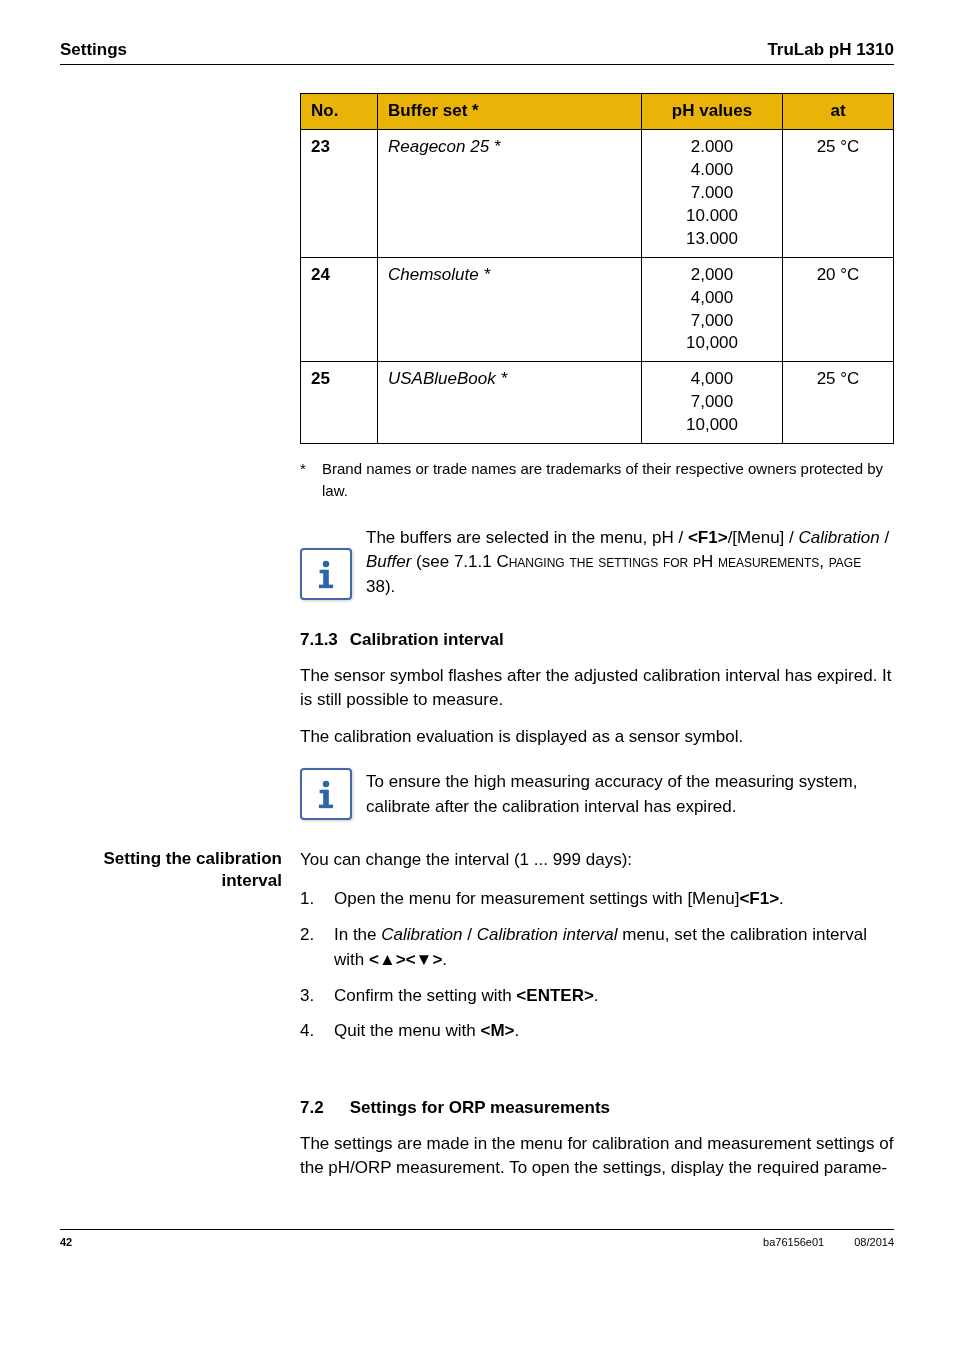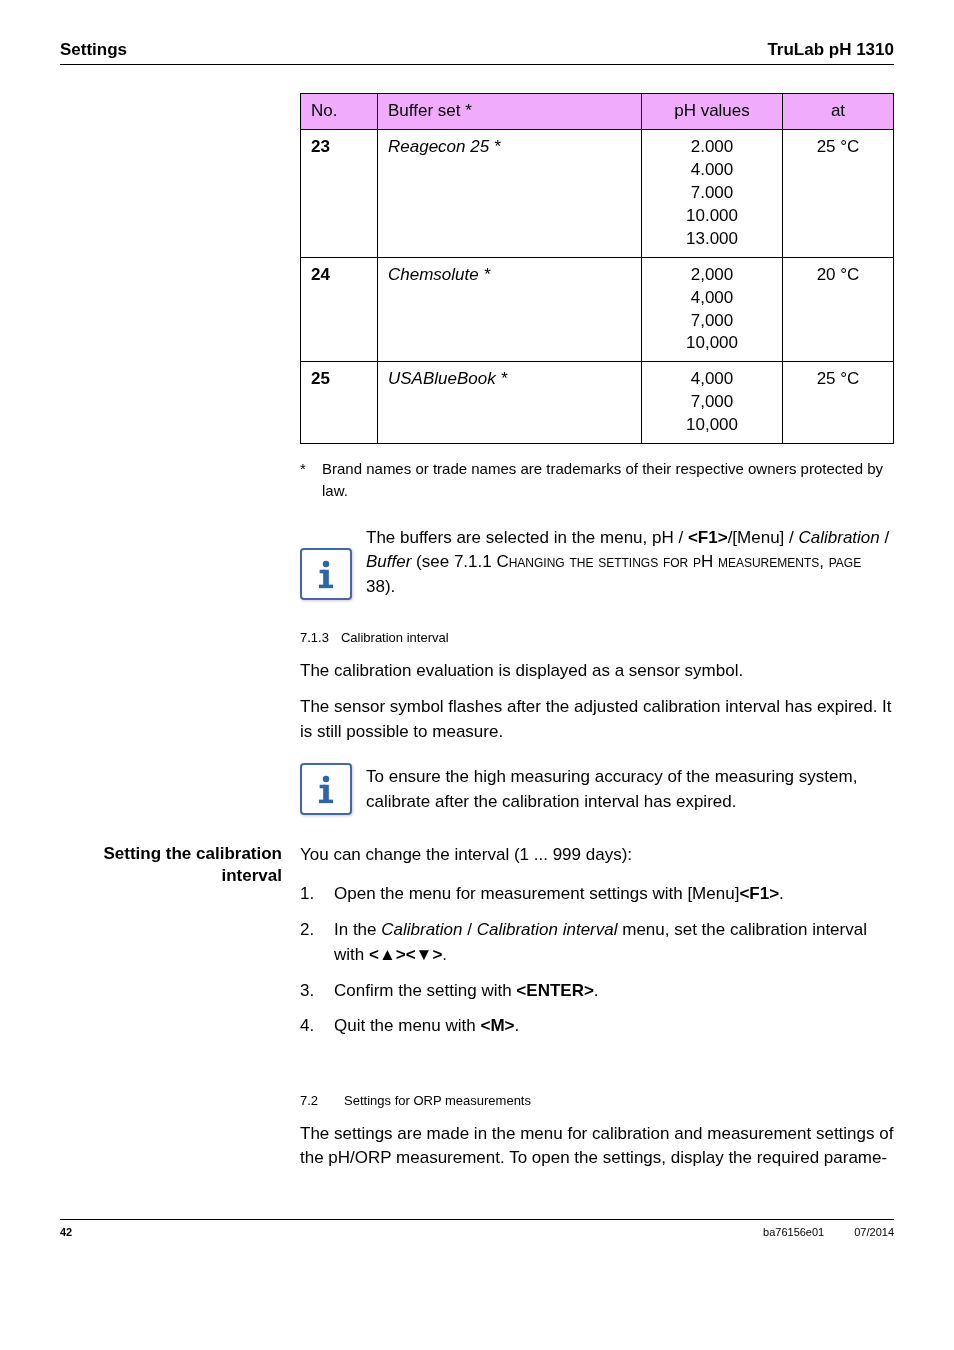--- a/index.html
+++ b/index.html
@@ -48,22 +48,22 @@
     line-height: 1.35;
     margin-bottom: 14px;
   }
   table.buffer-table th, table.buffer-table td {
     border: 1px solid var(--border-color);
     padding: 6px 10px;
     vertical-align: top;
     text-align: left;
   }
   table.buffer-table th {
-    font-weight: 400;
-    background: #f0abfc;
+    font-weight: 700;
+    background: #eab308;
   }
   .col-no { width: 56px; }
   .col-name { }
   .col-ph { width: 120px; text-align: center; }
   .col-at { width: 90px; text-align: center; }
   table.buffer-table td.ph-cell, table.buffer-table th.ph-cell { text-align: center; }
   table.buffer-table td.at-cell, table.buffer-table th.at-cell { text-align: center; }
   .italic { font-style: italic; }
   .bold { font-weight: 700; margin-top: 40px; }
 
@@ -96,22 +96,22 @@
   .info-icon svg { width: 34px; height: 34px; }
   .info-text {
     font-size: 17px;
     line-height: 1.45;
   }
   .smallcaps {
     font-variant: small-caps;
   }
 
   h3.sub {
-    font-size: 13px;
-    font-weight: 400;
+    font-size: 17px;
+    font-weight: 700;
     margin: 30px 0 14px 0;
   }
   h3.sub .num { margin-right: 12px; }
 
   p.body {
     font-size: 17px;
     line-height: 1.45;
     margin: 12px 0;
   }
 
@@ -237,22 +237,22 @@
           </svg>
       </div>
       <div class="info-text">
         <span>The buffers are selected in the menu, pH / </span><span class="bold">&lt;F1&gt;</span><span>/[Menu] / </span><span class="italic">Calibration</span><span> / </span><span class="italic">Buffer</span><span> (see 7.1.1 </span><span class="smallcaps">Changing the settings for pH measurements, page</span><span> 38).</span>
       </div>
     </div>
 
     <h3 class="sub">
       <span class="num">7.1.3</span><span>Calibration interval</span>
     </h3>
+    <p class="body">The sensor symbol flashes after the adjusted calibration interval has expired. It is still possible to measure.</p>
     <p class="body">The calibration evaluation is displayed as a sensor symbol.</p>
-    <p class="body">The sensor symbol flashes after the adjusted calibration interval has expired. It is still possible to measure.</p>
 
     <div class="info-row">
       <div class="info-icon">
         <svg viewBox="0 0 24 24">
             <circle cx="12" cy="5" r="2.3" fill="#2e64a8"></circle>
             <rect x="10" y="9" width="4" height="12" fill="#2e64a8"></rect>
             <rect x="7.5" y="9" width="4" height="2.5" fill="#2e64a8"></rect>
             <rect x="7" y="19.5" width="10" height="2.5" fill="#2e64a8"></rect>
           </svg>
       </div>
@@ -294,17 +294,17 @@
     </h3>
     <p class="body">The settings are made in the menu for calibration and measurement settings of the pH/ORP measurement. To open the settings, display the required parame-</p>
 
   </div>
 
   <div class="footer-rule"></div>
   <div class="footer-row">
     <div class="footer-left">42</div>
     <div class="footer-right">
       <span>ba76156e01</span>
-      <span>07/2014</span>
+      <span>08/2014</span>
     </div>
   </div>
 
 </div>
 
 </body></html>

